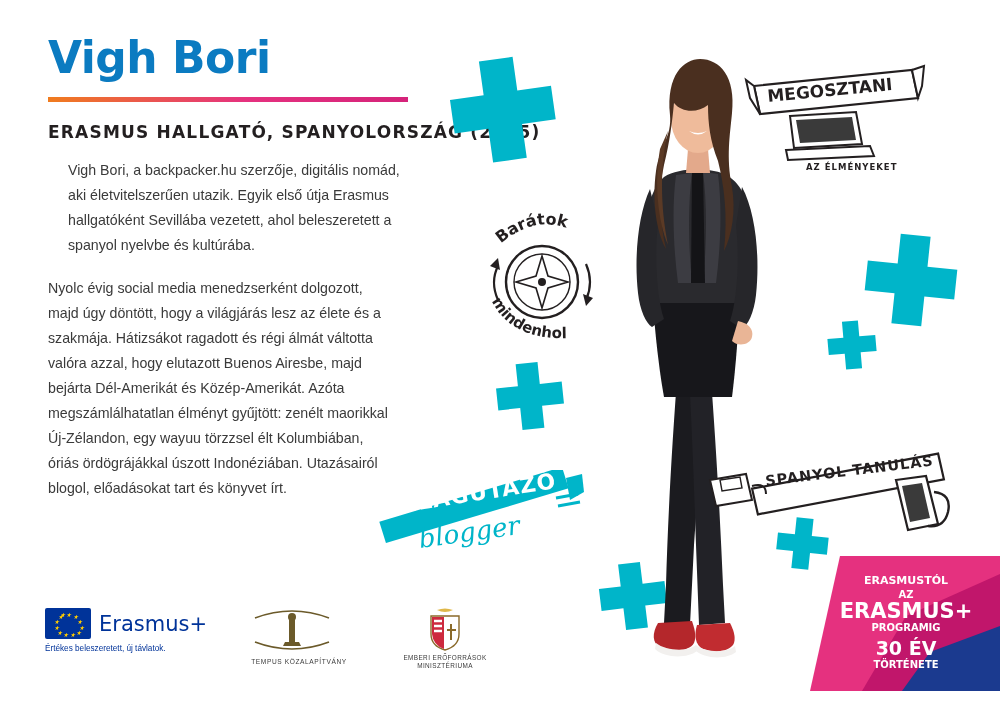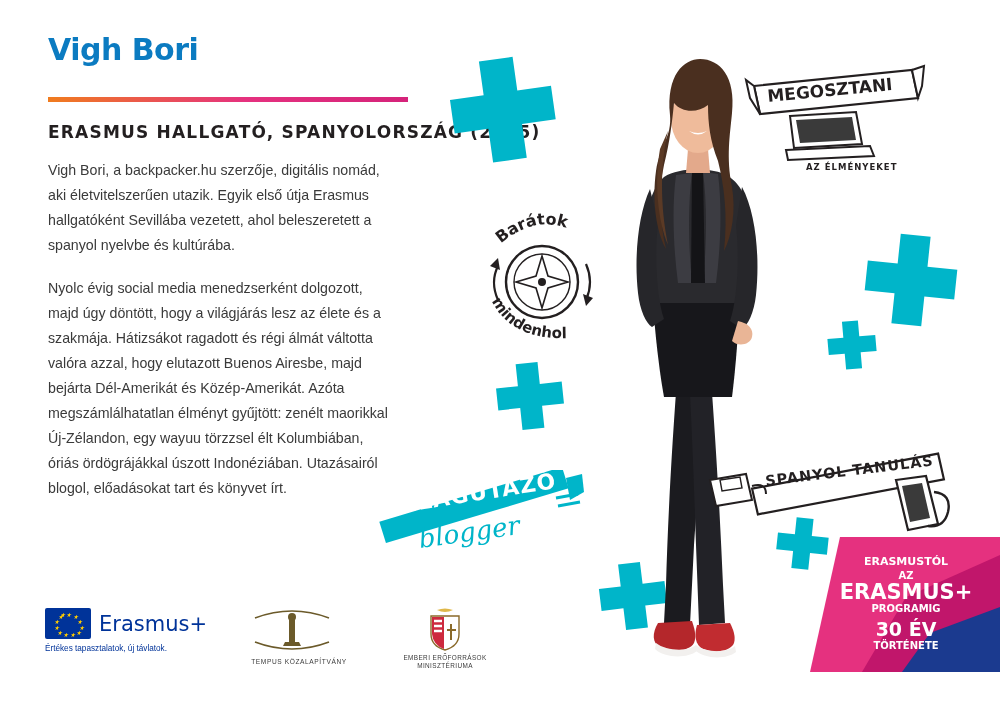--- a/index.html
+++ b/index.html
@@ -18,21 +18,21 @@
   
   .page {
     position: absolute;
     inset: 0;
   }
 
   .title {
     position: absolute;
     left: 48px;
     top: 32px;
-    font-size: 30px;
+    font-size: 44px;
     font-weight: bold;
     letter-spacing: -0.5px;
     color: #0b7bc1;
     font-family: "DejaVu Sans", sans-serif;
   }
 
   .rule {
     position: absolute;
     left: 48px;
     top: 97px;
@@ -53,21 +53,21 @@
   }
 
   .body-text {
     position: absolute;
     left: 48px;
     width: 348px;
     font-size: 14.2px;
     line-height: 25px;
     color: #3a3a3a;
   }
-  .para1 { top: 158px; }
+  .para1 { top: 158px; margin-left: 20px; }
   .para2 { top: 276px; }
 
   
   .logos {
     position: absolute;
     left: 45px;
     top: 608px;
     display: flex;
     align-items: flex-start;
     gap: 42px;
@@ -130,23 +130,23 @@
     position: absolute;
     left: 560px;
     top: 45px;
     width: 280px;
     height: 620px;
   }
 
   .badge {
     position: absolute;
     right: 0;
-    bottom: 0;
+    bottom: 16px;
     width: 190px;
-    height: 170px;
+    height: 135px;
     overflow: hidden;
   }
 
   .sticker-text {
     font-family: "DejaVu Sans", sans-serif;
     font-weight: bold;
   }
 
   .vilagutazo {
     position: absolute;
@@ -308,21 +308,21 @@
           <i class="eu-star" style="left:25px;top:24px">★</i>
           <i class="eu-star" style="left:18px;top:24px">★</i>
           <i class="eu-star" style="left:12px;top:22px">★</i>
           <i class="eu-star" style="left:9px;top:17px">★</i>
           <i class="eu-star" style="left:9px;top:11px">★</i>
           <i class="eu-star" style="left:13px;top:6px">★</i>
           <i class="eu-star" style="left:15px;top:4px">★</i>
         </span>
         <span class="erasmus-word">Erasmus+</span>
       </div>
-      <div class="logo-caption">Értékes tapasztalatok, új távlatok.</div>
+      <div class="logo-caption">Értékes beleszeretett, új távlatok.</div>
     </div>
 
     <div class="logo-block">
       <svg class="tempus-mark" viewBox="0 0 86 44">
         <path d="M6 10 q37 -14 74 0" fill="none" stroke="#6b5a2a" stroke-width="1.6"></path>
         <path d="M6 34 q37 14 74 0" fill="none" stroke="#6b5a2a" stroke-width="1.6"></path>
         <rect x="40" y="12" width="6" height="22" fill="#6b5a2a"></rect>
         <circle cx="43" cy="9" r="4" fill="#6b5a2a"></circle>
         <path d="M36 34 h14 l2 4 h-18 z" fill="#6b5a2a"></path>
       </svg>

